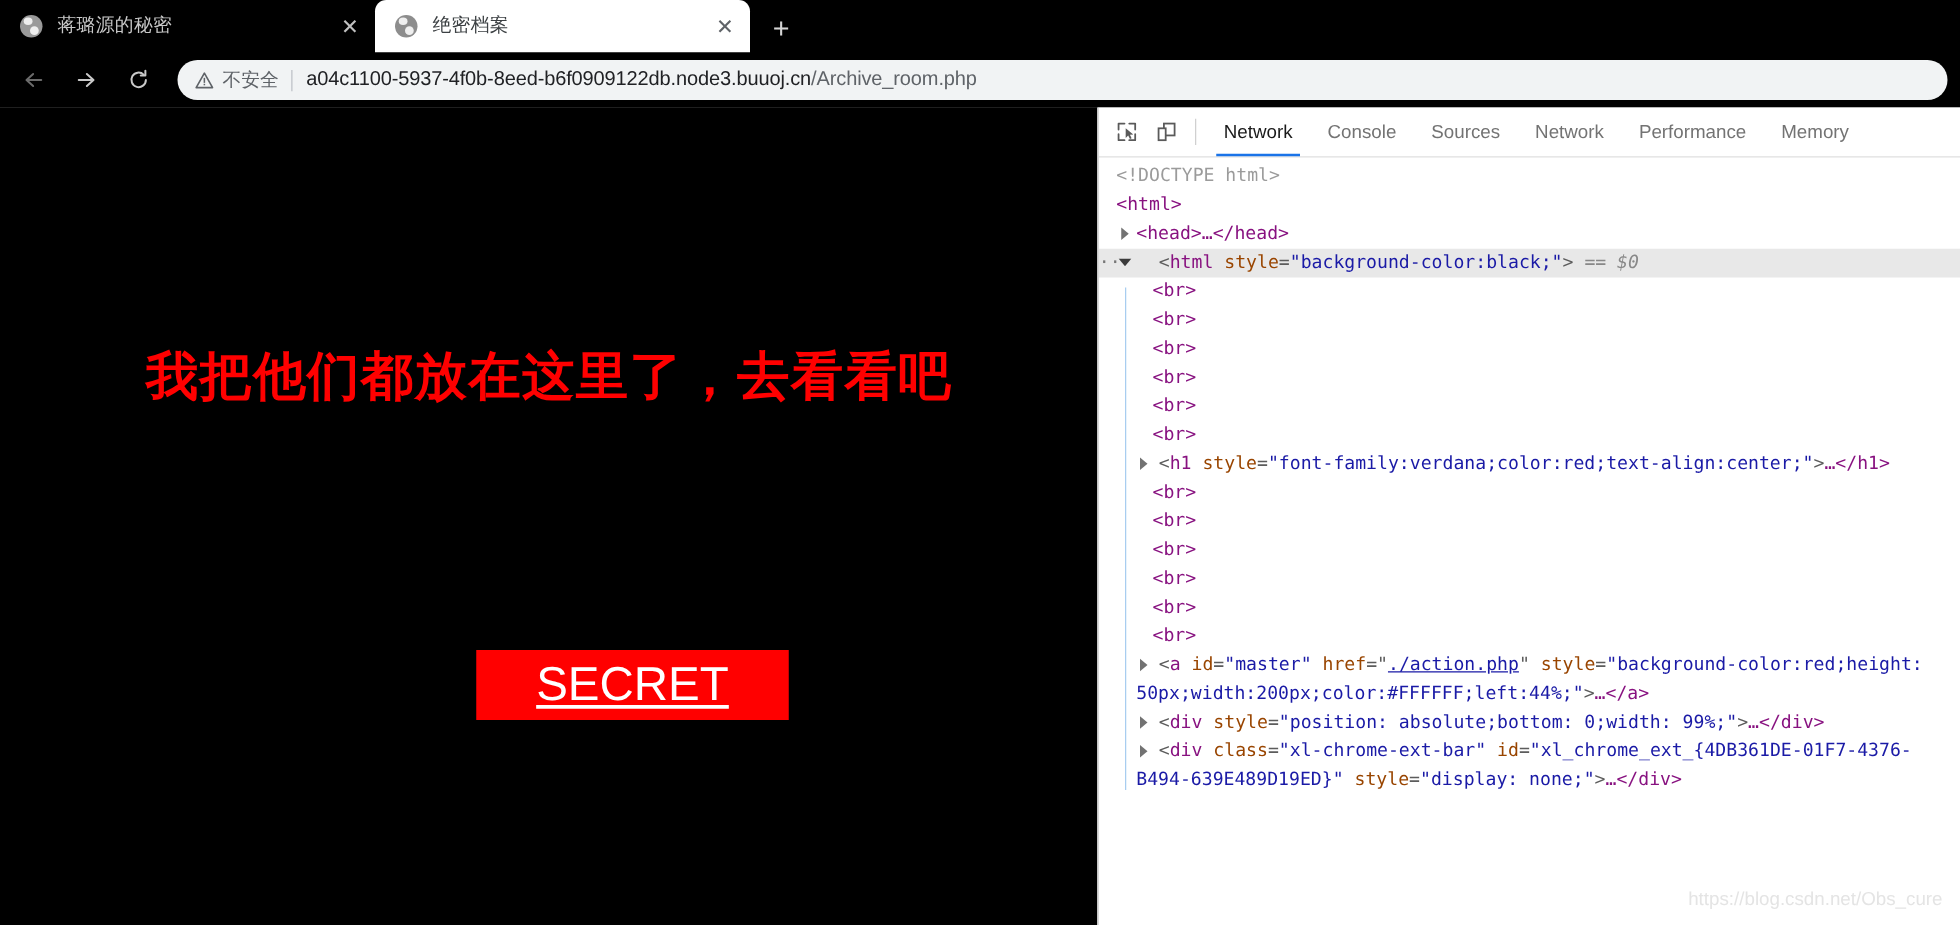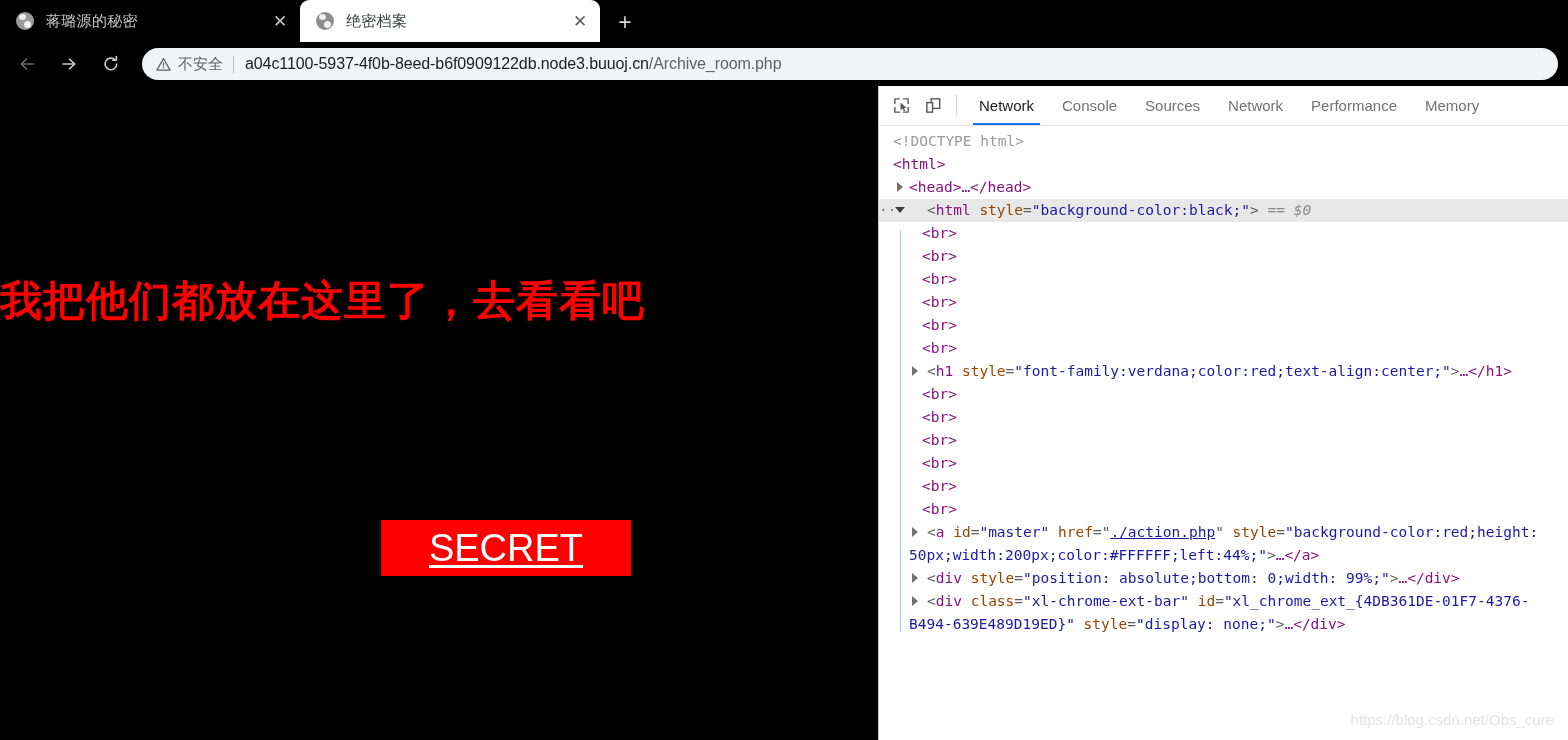--- a/index.html
+++ b/index.html
@@ -180,21 +180,21 @@
     height: 654px;
     background: #000000;
     position: relative;
     overflow: hidden;
   }
   #page-heading {
     position: absolute;
     top: 191px;
     left: 0;
     width: 878px;
-    text-align: left;
+    text-align: center;
     color: #ff0000;
     font-family: "DejaVu Sans", sans-serif;
     font-size: 42px;
     font-weight: bold;
     letter-spacing: 1px;
     line-height: 48px;
     white-space: nowrap;
   }
   #secret-link {
     position: absolute;

